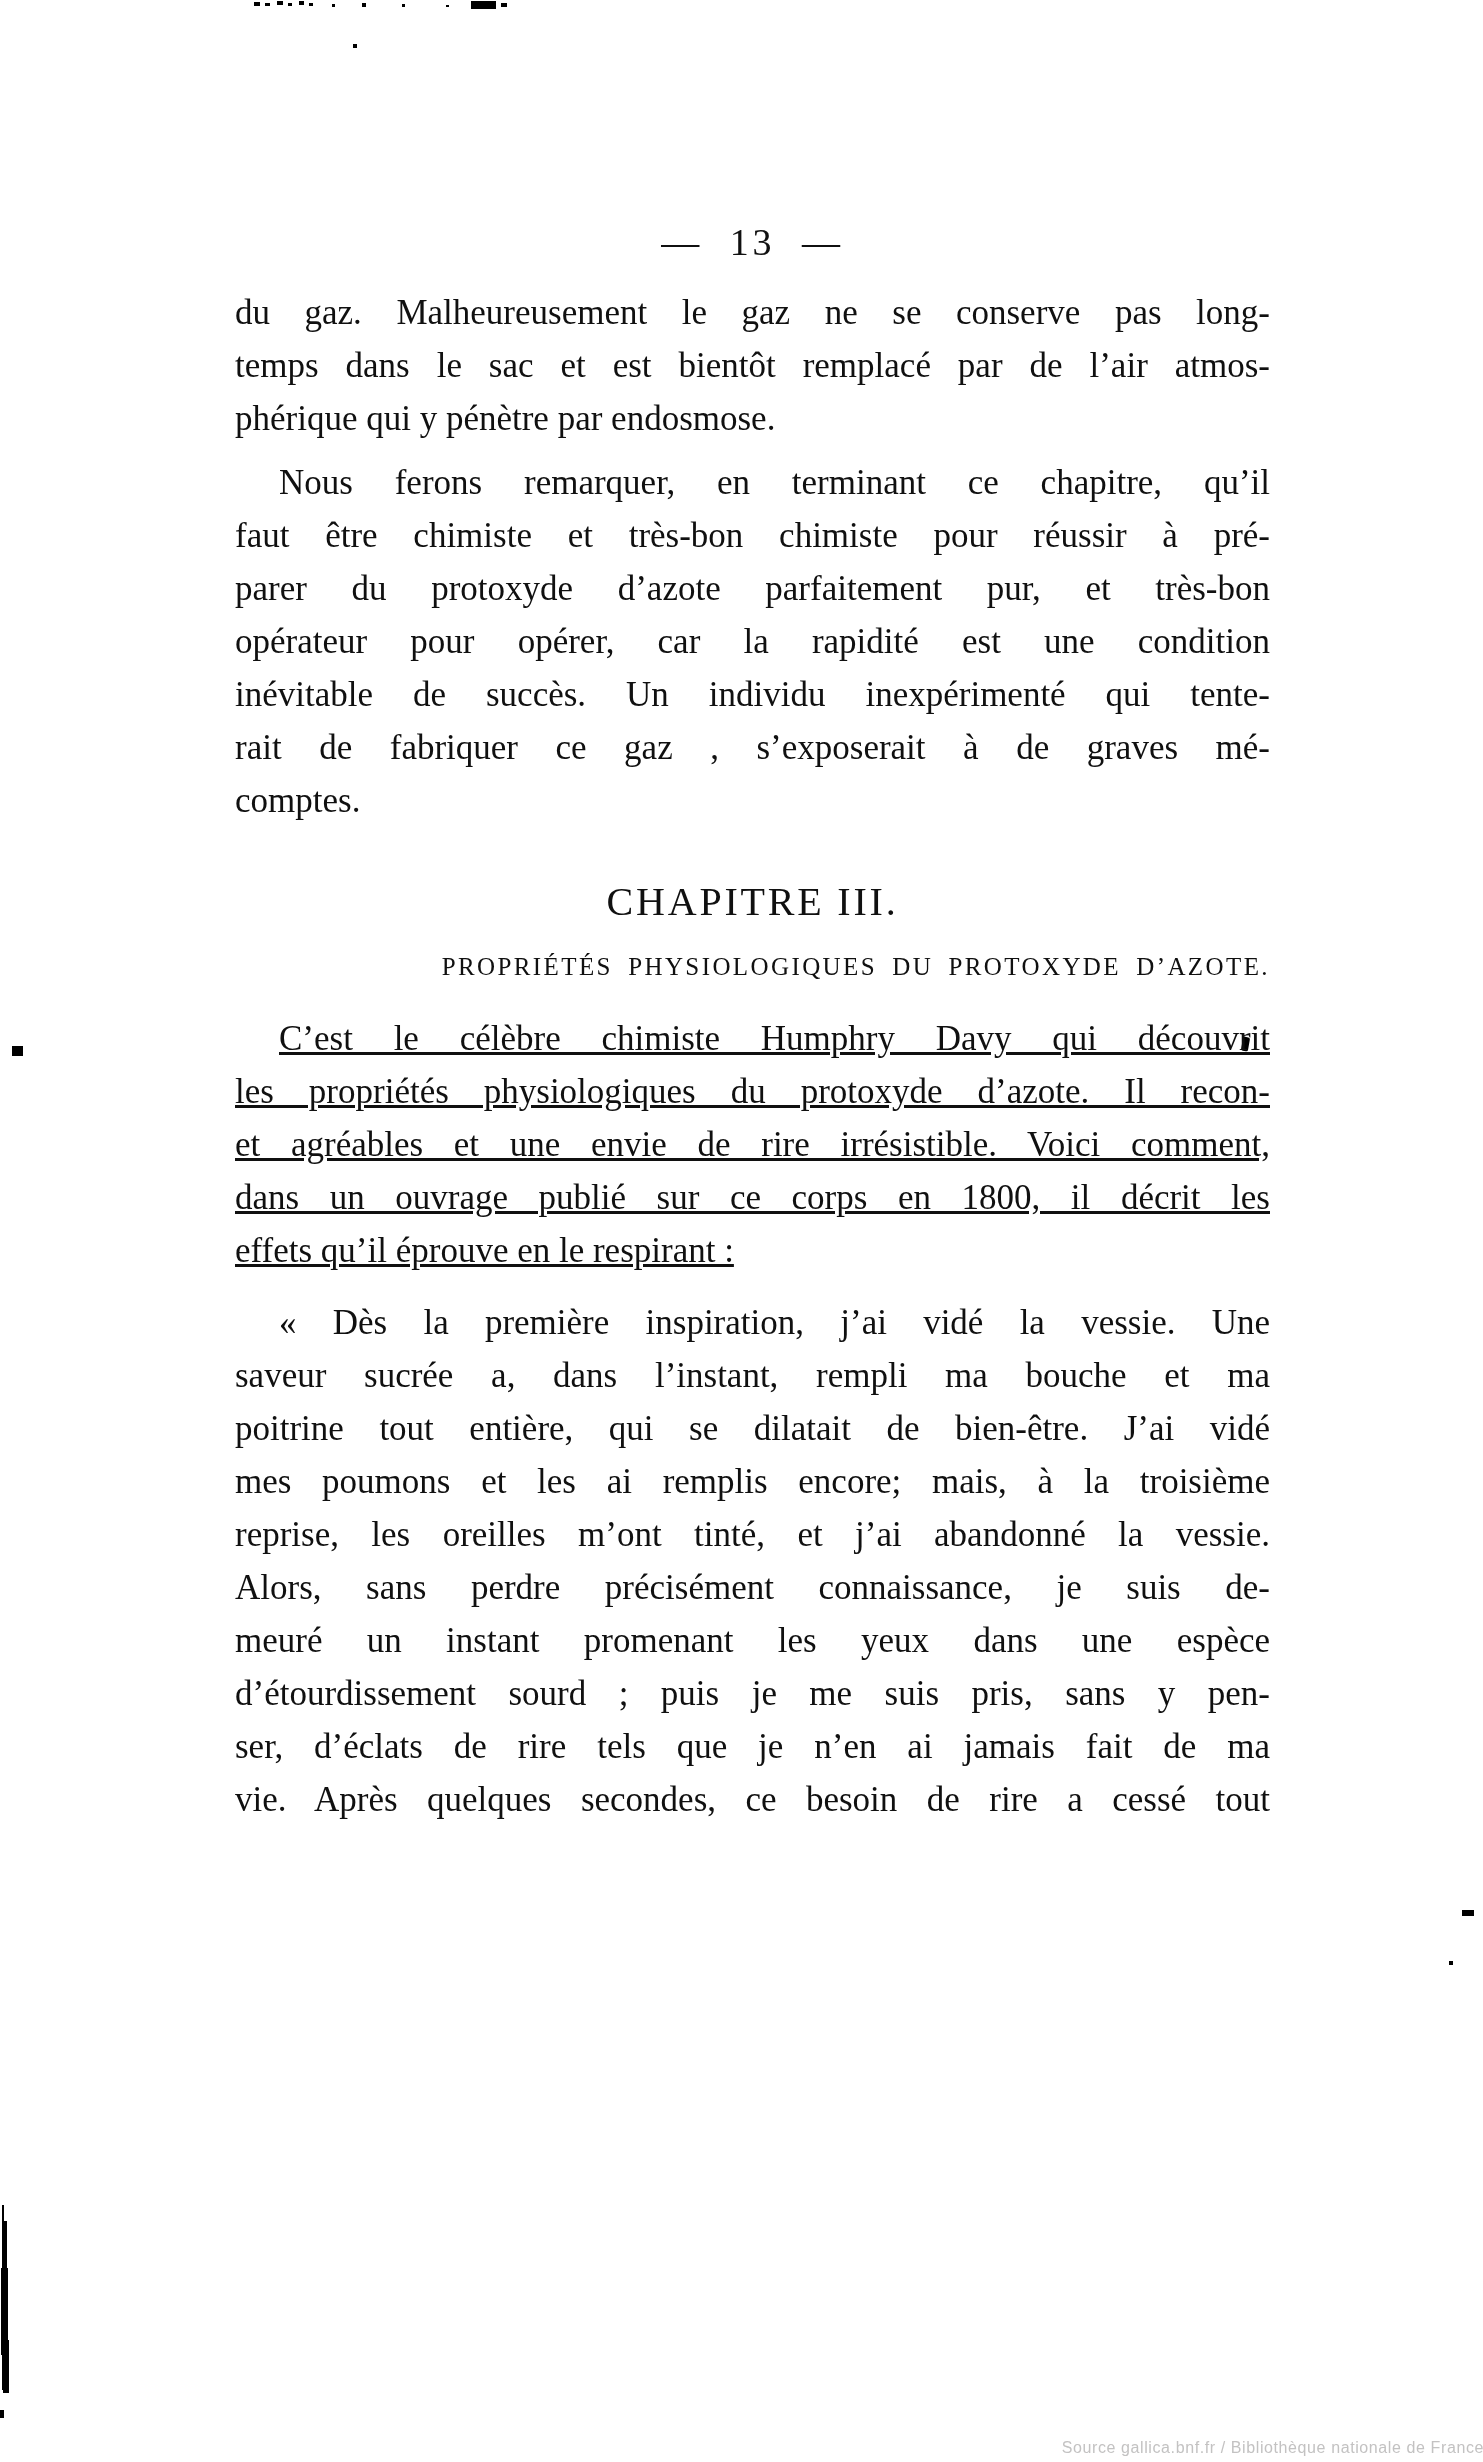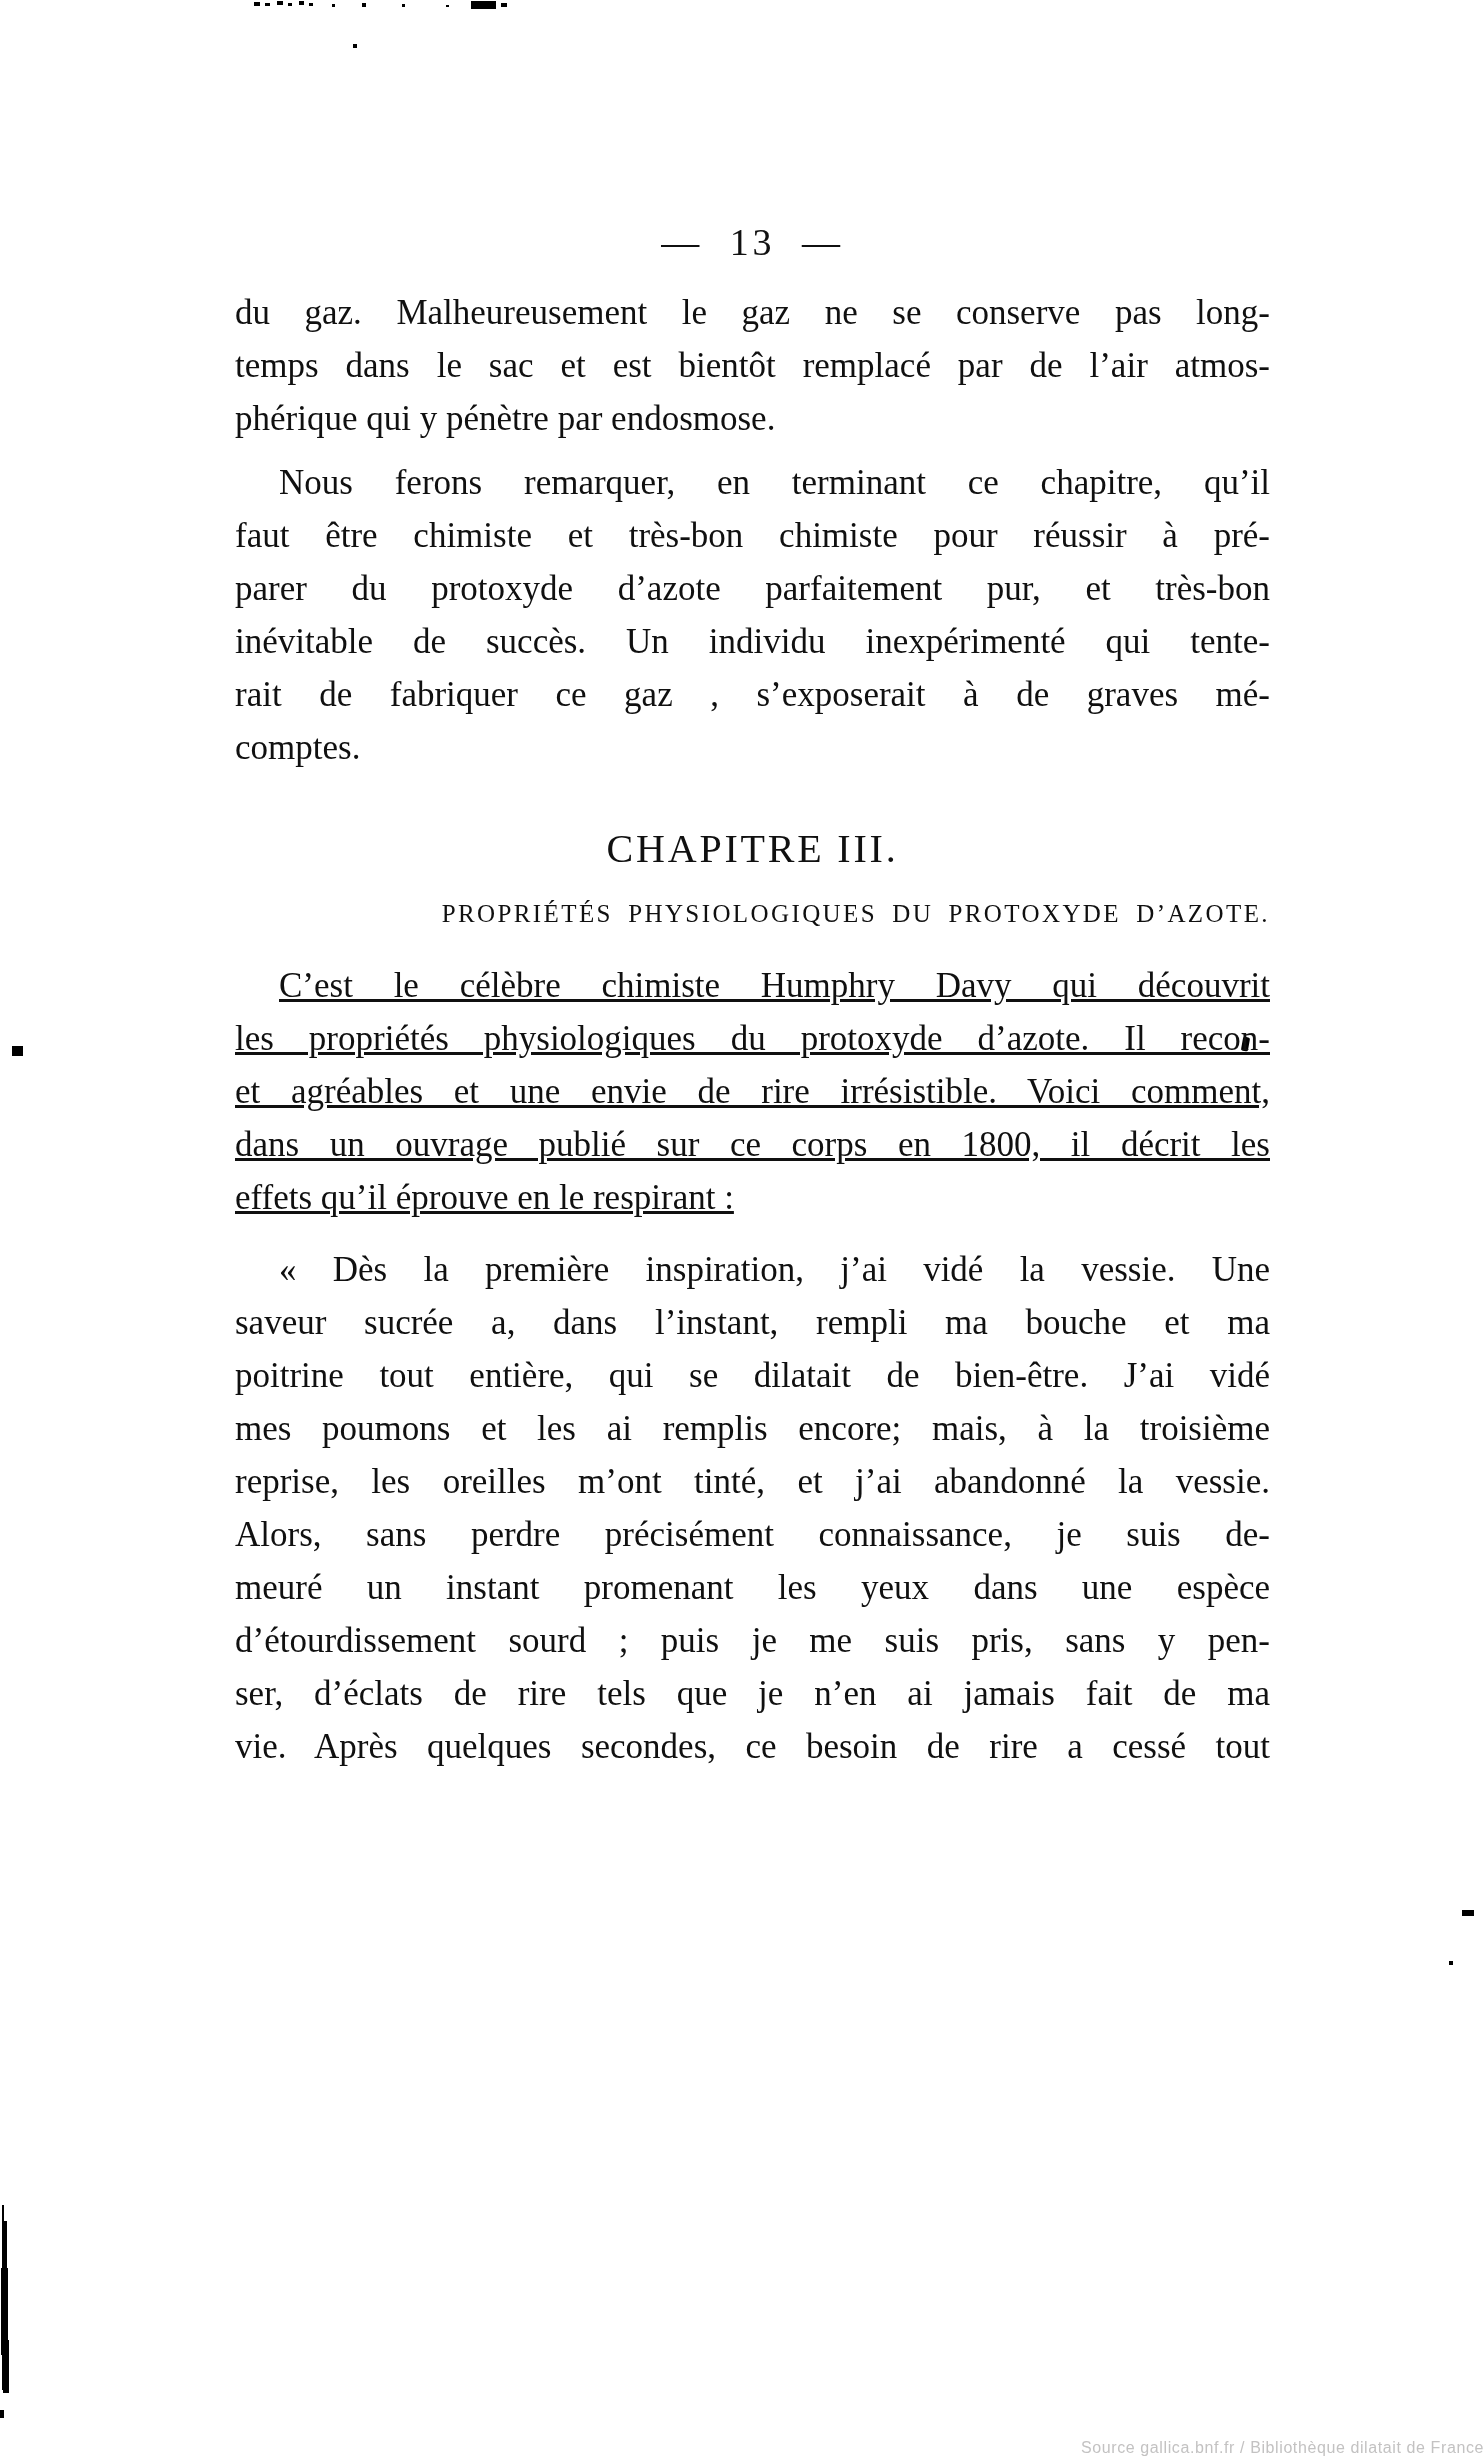--- a/index.html
+++ b/index.html
@@ -132,20 +132,21 @@
   <div id="content">
       <div class="para">
         <div class="pline">du gaz. Malheureusement le gaz ne se conserve pas long-</div>
         <div class="pline">temps dans le sac et est bientôt remplacé par de l’air atmos-</div>
         <div class="pline no-just">phérique qui y pénètre par endosmose.</div>
       </div>
       <div class="para">
         <div class="pline indent">Nous ferons remarquer, en terminant ce chapitre, qu’il</div>
         <div class="pline">faut être chimiste et très-bon chimiste pour réussir à pré-</div>
         <div class="pline">parer du protoxyde d’azote parfaitement pur, et très-bon</div>
+        <div class="pline">opérateur pour opérer, car la rapidité est une condition</div>
         <div class="pline">inévitable de succès. Un individu inexpérimenté qui tente-</div>
         <div class="pline">rait de fabriquer ce gaz , s’exposerait à de graves mé-</div>
         <div class="pline no-just">comptes.</div>
       </div>
       <div class="chapter-heading">CHAPITRE III.</div>
       <div class="section-heading">PROPRIÉTÉS PHYSIOLOGIQUES DU PROTOXYDE D’AZOTE.</div>
       <div class="para">
         <div class="pline indent">C’est le célèbre chimiste Humphry Davy qui découvrit</div>
         <div class="pline">les propriétés physiologiques du protoxyde d’azote. Il recon-</div>
         <div class="pline">et agréables et une envie de rire irrésistible. Voici comment,</div>
@@ -159,16 +160,16 @@
         <div class="pline">mes poumons et les ai remplis encore; mais, à la troisième</div>
         <div class="pline">reprise, les oreilles m’ont tinté, et j’ai abandonné la vessie.</div>
         <div class="pline">Alors, sans perdre précisément connaissance, je suis de-</div>
         <div class="pline">meuré un instant promenant les yeux dans une espèce</div>
         <div class="pline">d’étourdissement sourd ; puis je me suis pris, sans y pen-</div>
         <div class="pline">ser, d’éclats de rire tels que je n’en ai jamais fait de ma</div>
         <div class="pline">vie. Après quelques secondes, ce besoin de rire a cessé tout</div>
       </div>
     </div>
 
-  <div class="footer">Source gallica.bnf.fr / Bibliothèque dilatait de France</div>
+  <div class="footer">Source gallica.bnf.fr / Bibliothèque nationale de France</div>
 
 </div>
 
 
 </body></html>

